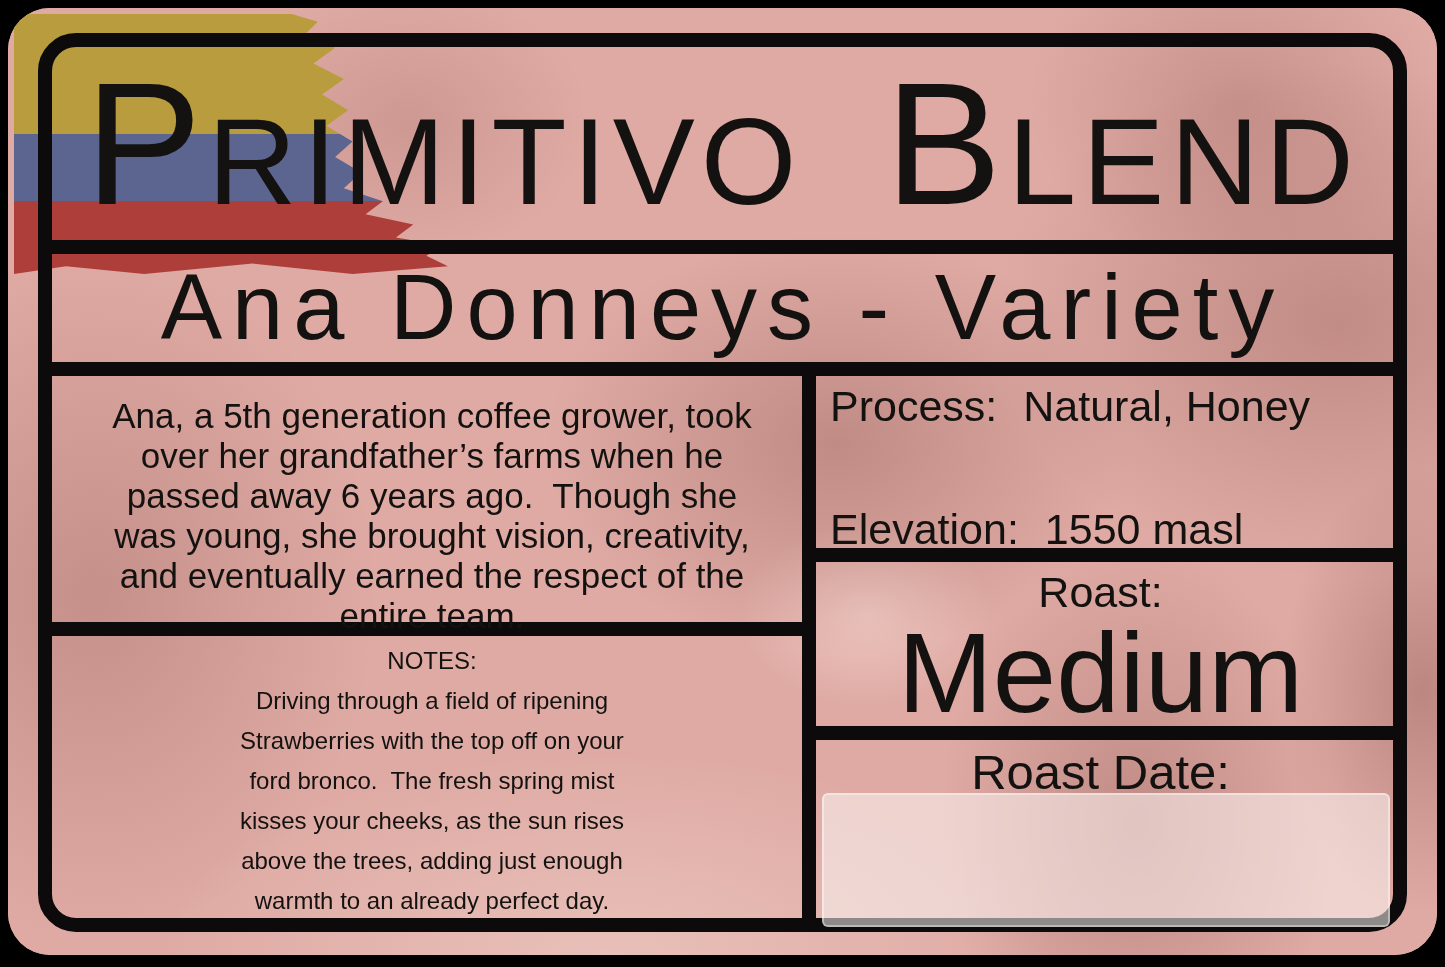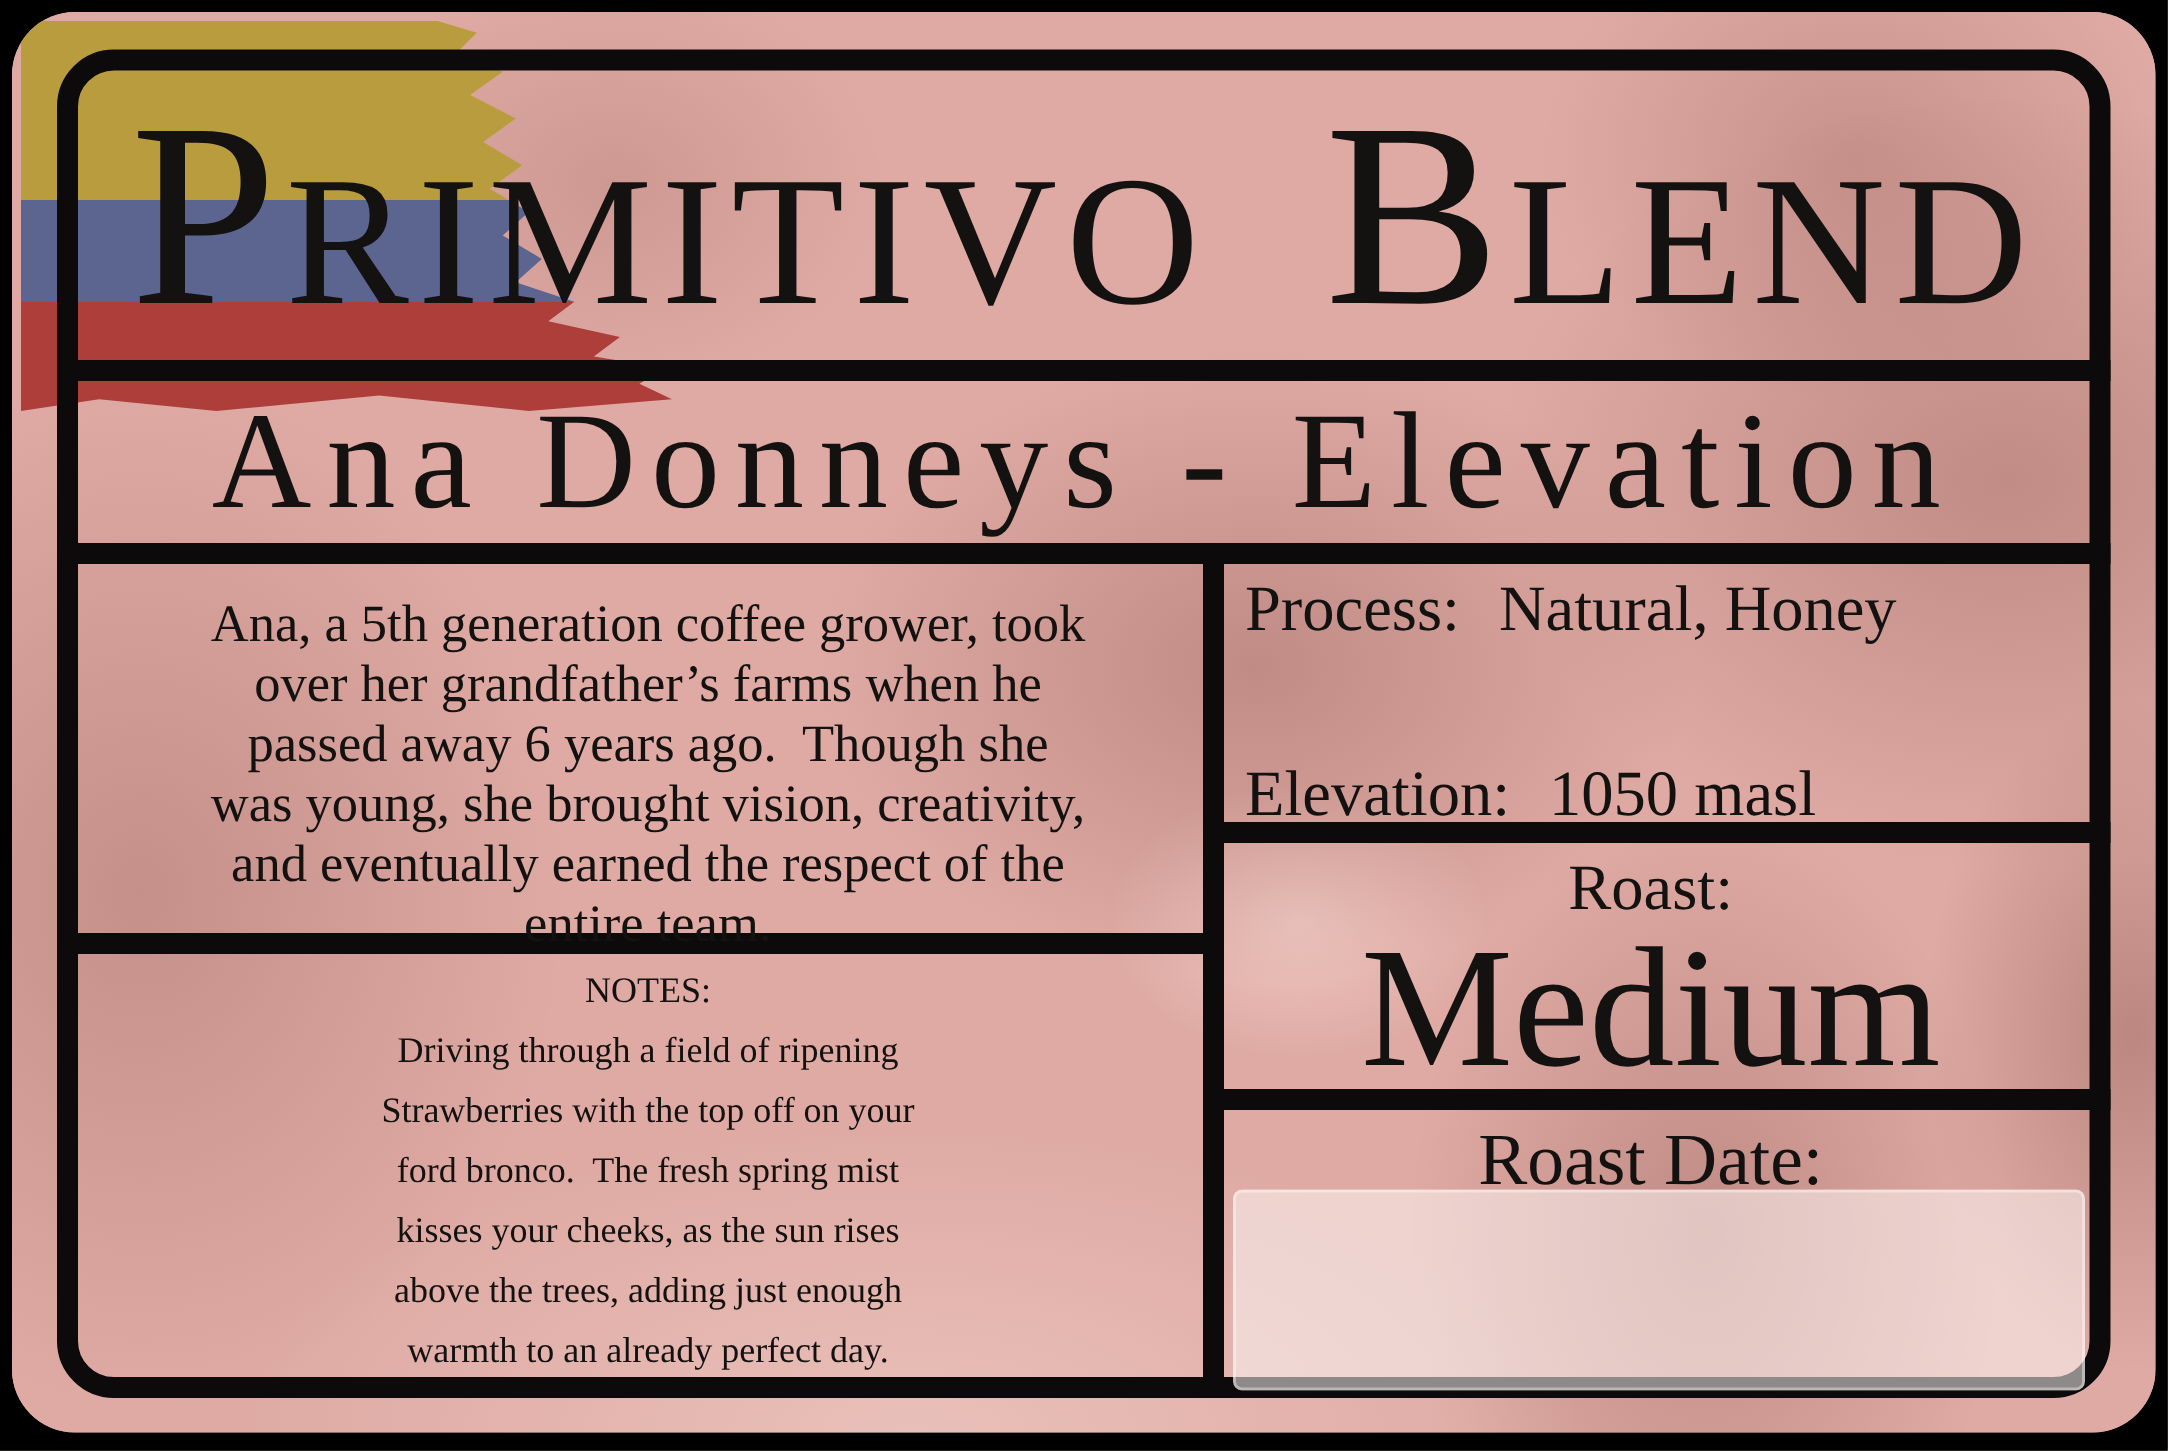--- a/index.html
+++ b/index.html
@@ -1,21 +1,21 @@
 <!DOCTYPE html>
 <html><head>
 <meta charset="utf-8">
 <style>
   html,body{margin:0;padding:0;background:#000;}
   .canvas{
     position:relative;
     width:1445px;height:967px;
     background:#000;
     overflow:hidden;
-    font-family:Liberation Serif, serif;
+    font-family:Liberation Sans, sans-serif;
     color:#141210;
   }
   .label{
     position:absolute;
     left:8px; top:8px; right:8px; bottom:12px;
     background:#dfaaa4;
     border-radius:42px;
     overflow:hidden;
   }
   
@@ -125,21 +125,21 @@
     <div class="line ln-h ln-subtitle"></div>
     <div class="line ln-h ln-left"></div>
     <div class="line ln-h ln-r1"></div>
     <div class="line ln-h ln-r2"></div>
     <div class="line ln-v"></div>
 
     <div class="content">
 
       <div class="txt title">Primitivo Blend</div>
 
-      <div class="txt subtitle">Ana Donneys - Elevation</div>
+      <div class="txt subtitle">Ana Donneys - Variety</div>
 
       <div class="txt bio">Ana, a 5th generation coffee grower, took
 over her grandfather’s farms when he
 passed away 6 years ago.  Though she
 was young, she brought vision, creativity,
 and eventually earned the respect of the
 entire team.</div>
 
       <div class="txt notes">
         <div class="notes-heading">NOTES:</div>
@@ -151,21 +151,21 @@
 warmth to an already perfect day.</div>
       </div>
 
       <div class="details">
         <div class="detail-row">
           <span class="detail-label">Process:</span>
           <span class="detail-value">Natural, Honey</span>
         </div>
         <div class="detail-row">
           <span class="detail-label">Elevation:</span>
-          <span class="detail-value">1050 masl</span>
+          <span class="detail-value">1550 masl</span>
         </div>
       </div>
 
       <div class="txt roast-label">Roast:</div>
       <div class="txt roast-value">Medium</div>
 
       <div class="txt roast-date-label">Roast Date:</div>
       <div class="date-field"></div>
 
     </div>

